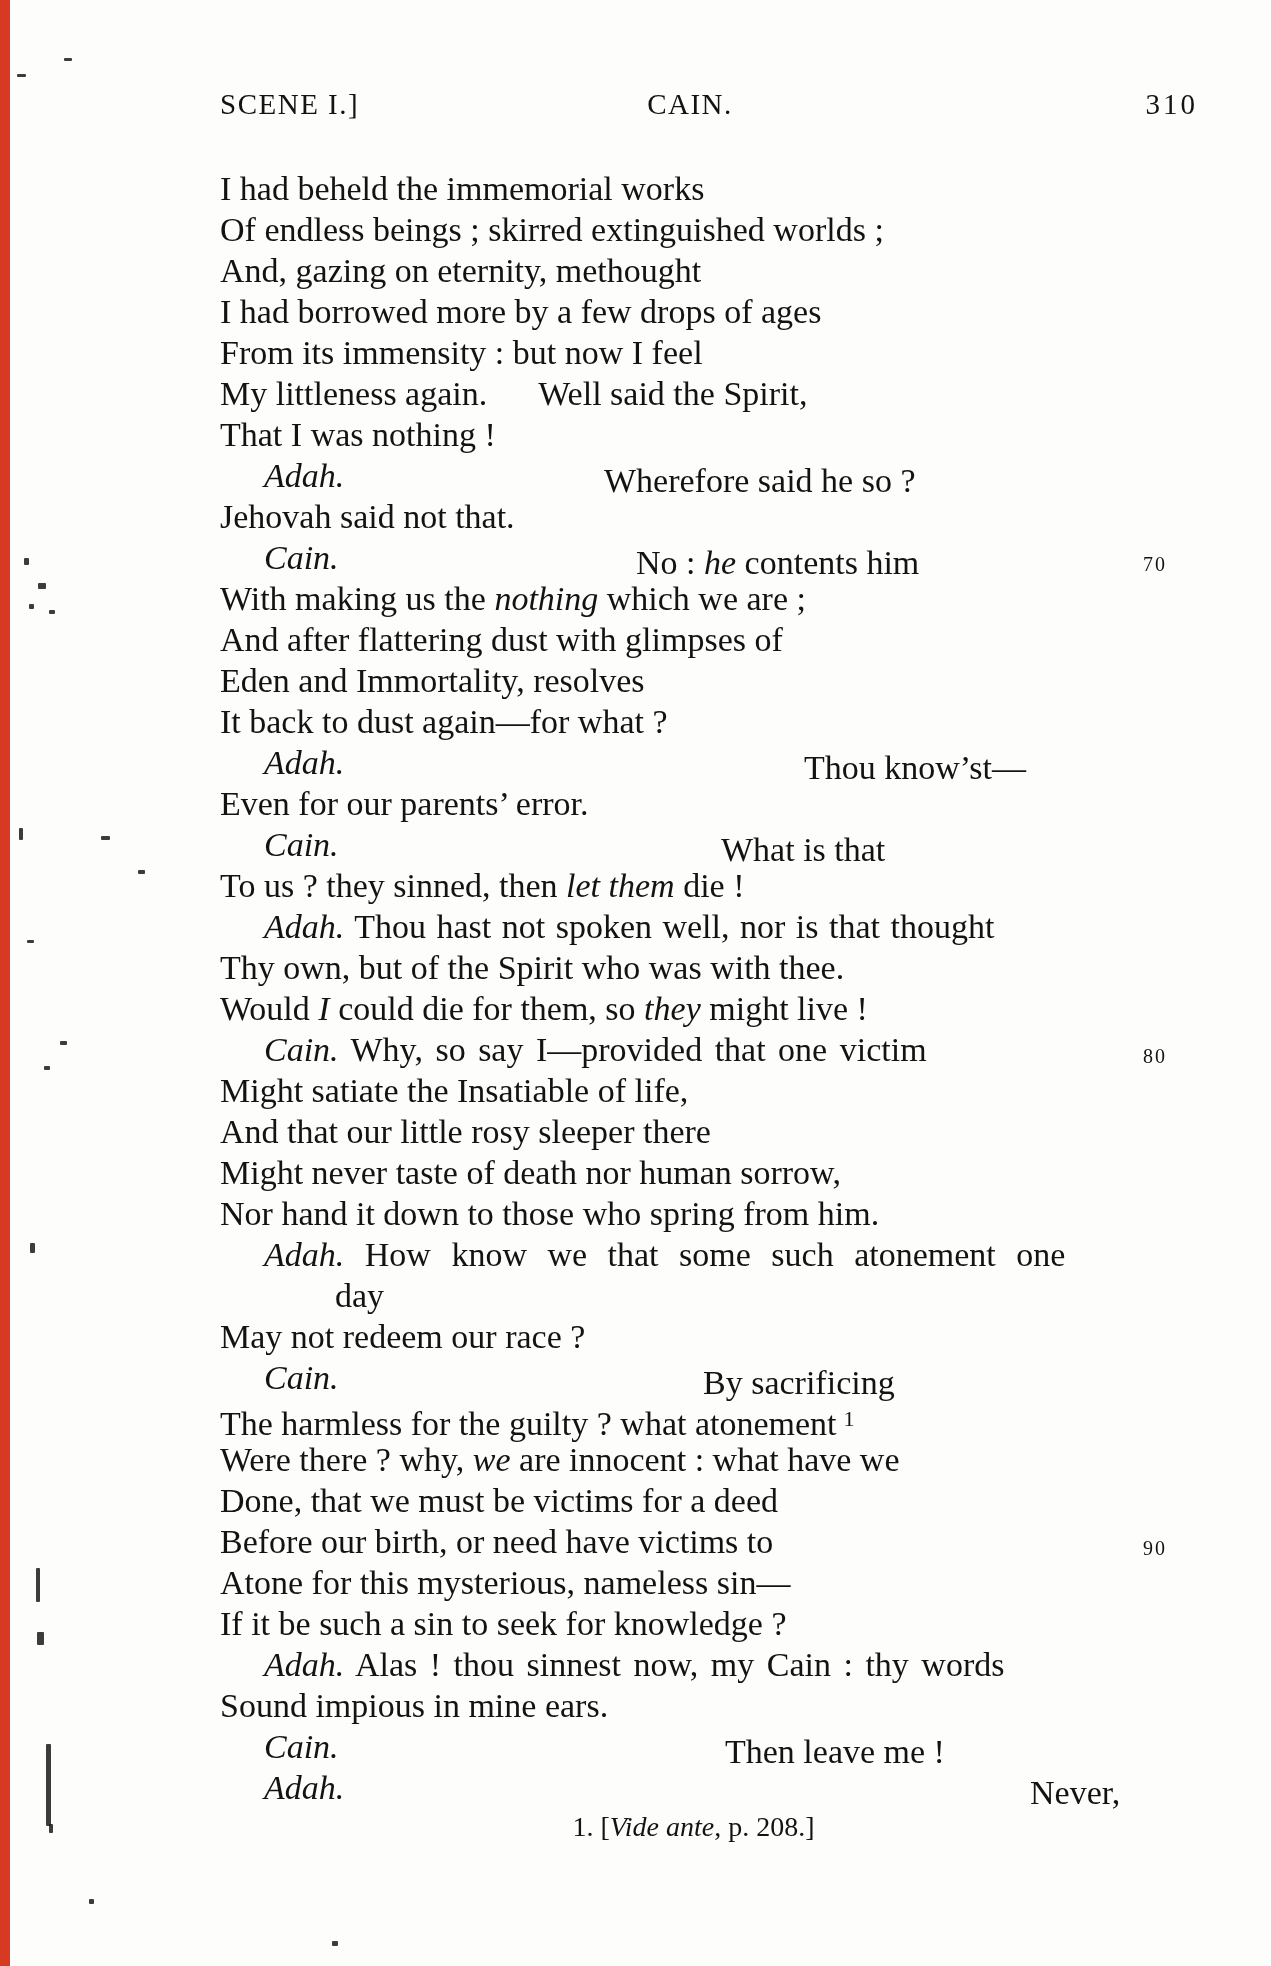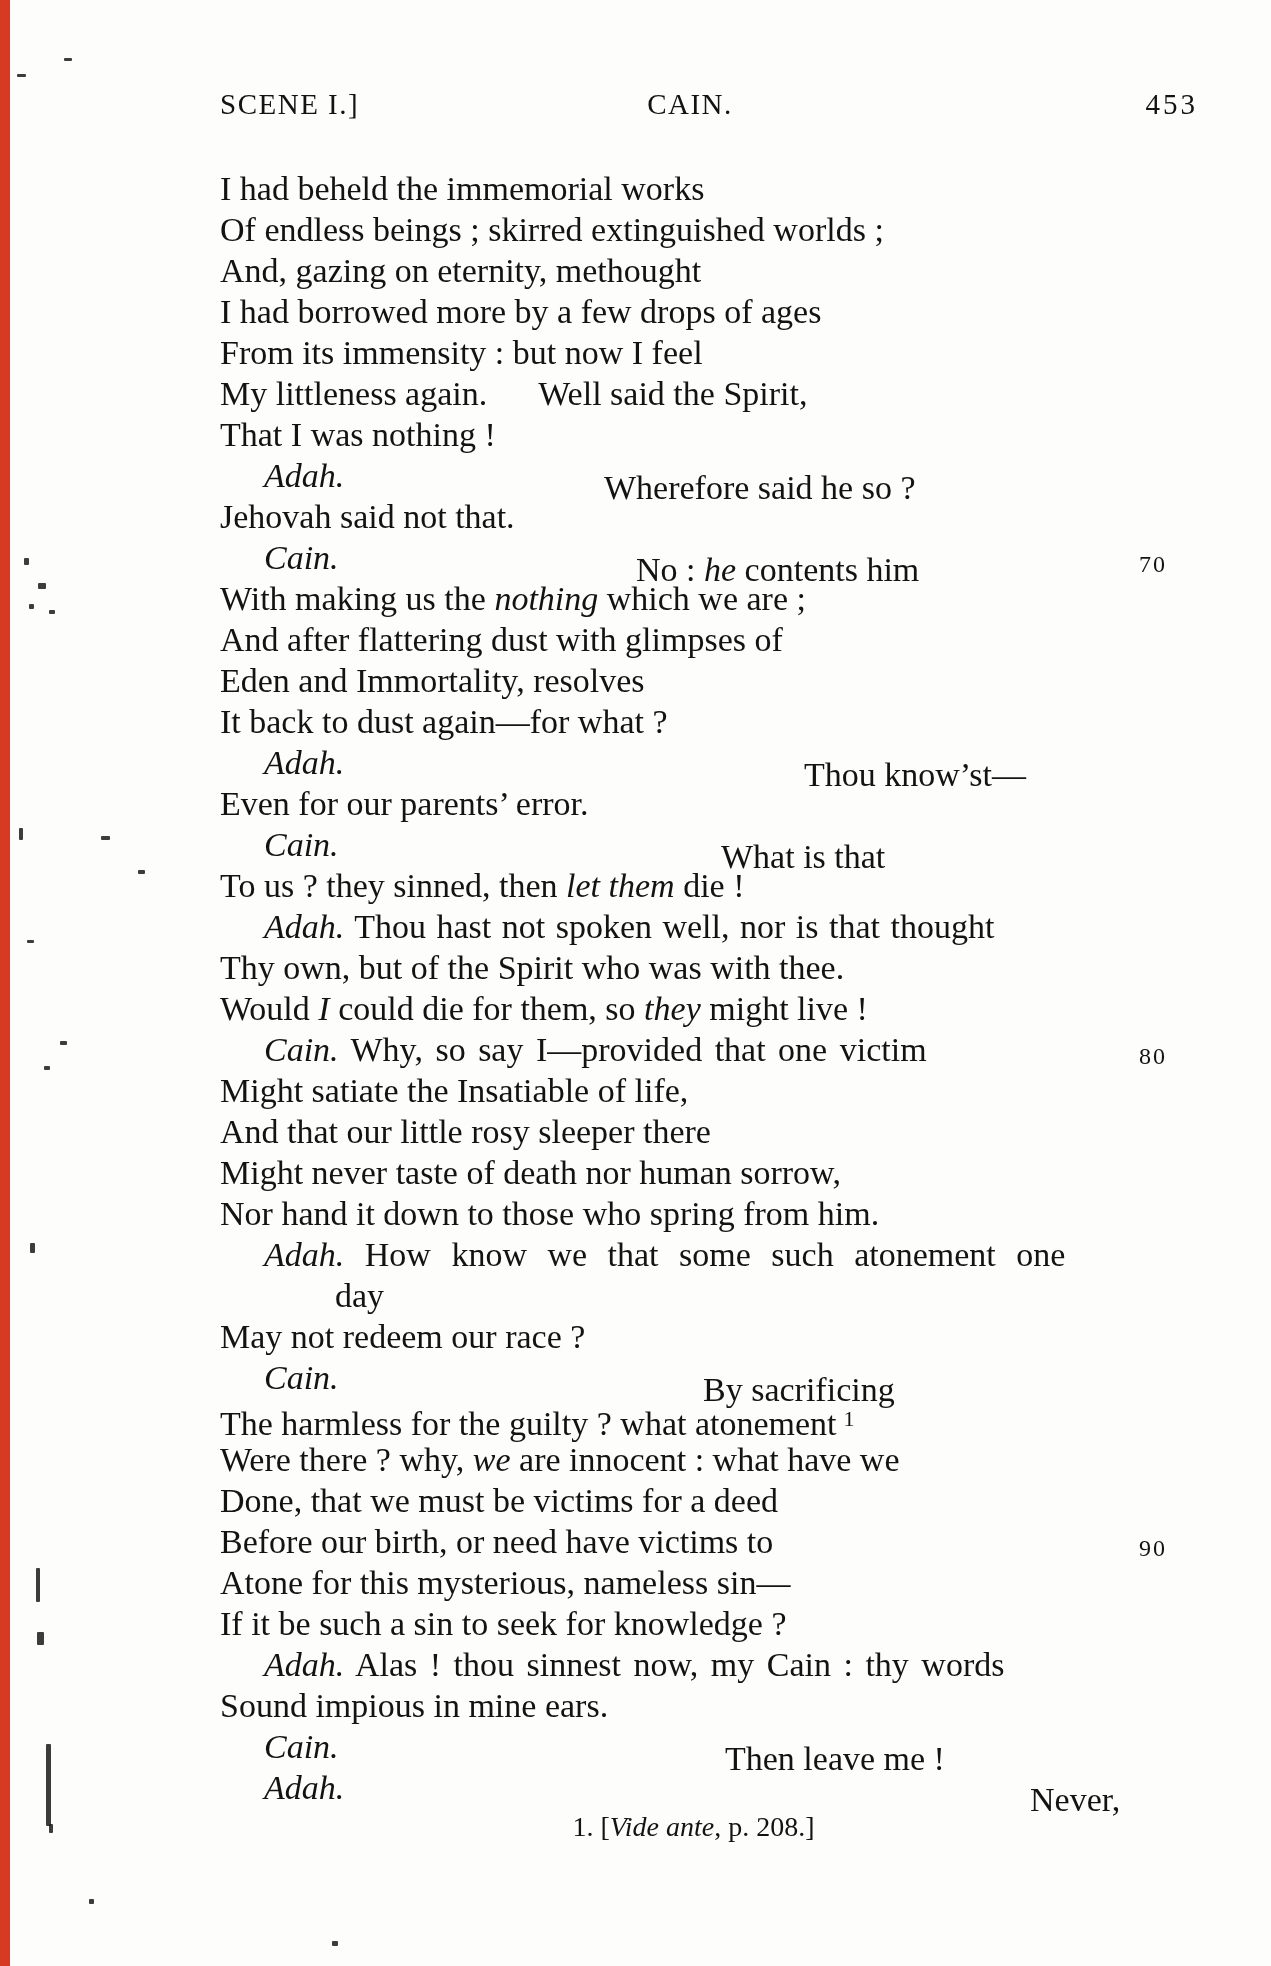--- a/index.html
+++ b/index.html
@@ -19,41 +19,41 @@
   }
   .header .h-left{position:absolute;left:0;top:0;}
   .header .h-center{position:absolute;left:470px;top:0;transform:translateX(-50%);}
   .header .h-right{position:absolute;right:0;top:0;letter-spacing:3px;}
   .poem{
     position:absolute;left:220px;top:0;width:947px;padding-top:168px;
     font-size:34px;line-height:41px;white-space:pre-wrap;
   }
   .line{position:relative;height:41px;}
   .line.indent{text-indent:44px;}
-  .line .phrase{position:absolute;top:12px;text-indent:0;}
+  .line .phrase{position:absolute;top:5px;text-indent:0;}
   .line .lineno{
-    position:absolute;right:0;top:7px;font-size:24px;letter-spacing:2px;text-indent:0;
+    position:absolute;right:0;top:7px;font-size:20px;letter-spacing:2px;text-indent:0;
   }
   em{font-style:italic;}
   .sup{font-size:22px;vertical-align:9px;margin-left:7px;}
   .footnote{
     margin-top:0;text-align:center;font-size:28px;line-height:38px;
   }
   .artifact{position:absolute;background:#1a1a1a;border-radius:1px;opacity:.85;}
 </style>
 </head>
 <body style="background: rgb(253, 253, 252); color: rgb(19, 19, 19);">
 
 <div class="page">
   <div class="edge-bar" style="background: rgb(214, 58, 34);"></div>
 
   <div class="header">
     <span class="h-left">SCENE I.]</span>
     <span class="h-center">CAIN.</span>
-    <span class="h-right">453</span>
+    <span class="h-right">310</span>
   </div>
 
   <div class="poem" id="poem"><div class="line"><span>I had beheld the immemorial works</span></div><div class="line"><span>Of endless beings ; skirred extinguished worlds ;</span></div><div class="line"><span>And, gazing on eternity, methought</span></div><div class="line"><span>I had borrowed more by a few drops of ages</span></div><div class="line"><span>From its immensity : but now I feel</span></div><div class="line"><span>My littleness again.  Well said the Spirit,</span></div><div class="line"><span>That I was nothing !</span></div><div class="line indent"><em>Adah.</em><span class="phrase" style="left: 384px;"><span>Wherefore said he so ?</span></span></div><div class="line"><span>Jehovah said not that.</span></div><div class="line indent"><em>Cain.</em><span class="phrase" style="left: 416px;"><span>No : </span><em>he</em><span> contents him</span></span><span class="lineno">70</span></div><div class="line"><span>With making us the </span><em>nothing</em><span> which we are ;</span></div><div class="line"><span>And after flattering dust with glimpses of</span></div><div class="line"><span>Eden and Immortality, resolves</span></div><div class="line"><span>It back to dust again—for what ?</span></div><div class="line indent"><em>Adah.</em><span class="phrase" style="left: 584px;"><span>Thou know’st—</span></span></div><div class="line"><span>Even for our parents’ error.</span></div><div class="line indent"><em>Cain.</em><span class="phrase" style="left: 501px;"><span>What is that</span></span></div><div class="line"><span>To us ? they sinned, then </span><em>let them</em><span> die !</span></div><div class="line indent" style="word-spacing: 2px;"><em>Adah.</em><span> Thou hast not spoken well, nor is that thought</span></div><div class="line"><span>Thy own, but of the Spirit who was with thee.</span></div><div class="line"><span>Would </span><em>I</em><span> could die for them, so </span><em>they</em><span> might live !</span></div><div class="line indent" style="word-spacing: 4px;"><em>Cain.</em><span> Why, so say I—provided that one victim</span><span class="lineno">80</span></div><div class="line"><span>Might satiate the Insatiable of life,</span></div><div class="line"><span>And that our little rosy sleeper there</span></div><div class="line"><span>Might never taste of death nor human sorrow,</span></div><div class="line"><span>Nor hand it down to those who spring from him.</span></div><div class="line indent" style="word-spacing: 12px;"><em>Adah.</em><span> How know we that some such atonement one</span></div><div class="line" style="padding-left: 115px;"><span>day</span></div><div class="line"><span>May not redeem our race ?</span></div><div class="line indent"><em>Cain.</em><span class="phrase" style="left: 483px;"><span>By sacrificing</span></span></div><div class="line"><span>The harmless for the guilty ? what atonement</span><span class="sup">1</span></div><div class="line"><span>Were there ? why, </span><em>we</em><span> are innocent : what have we</span></div><div class="line"><span>Done, that we must be victims for a deed</span></div><div class="line"><span>Before our birth, or need have victims to</span><span class="lineno">90</span></div><div class="line"><span>Atone for this mysterious, nameless sin—</span></div><div class="line"><span>If it be such a sin to seek for knowledge ?</span></div><div class="line indent" style="word-spacing: 4px;"><em>Adah.</em><span> Alas ! thou sinnest now, my Cain : thy words</span></div><div class="line"><span>Sound impious in mine ears.</span></div><div class="line indent"><em>Cain.</em><span class="phrase" style="left: 505px;"><span>Then leave me !</span></span></div><div class="line indent"><em>Adah.</em><span class="phrase" style="left: 810px;"><span>Never,</span></span></div><div class="footnote"><span>1. [</span><em>Vide ante</em><span>, p. 208.]</span></div></div>
 <div class="artifact" style="left: 64px; top: 58px; width: 8px; height: 3px;"></div>
     <div class="artifact" style="left: 17px; top: 74px; width: 9px; height: 3px;"></div>
     <div class="artifact" style="left: 24px; top: 558px; width: 5px; height: 7px;"></div>
     <div class="artifact" style="left: 38px; top: 583px; width: 8px; height: 6px;"></div>
     <div class="artifact" style="left: 29px; top: 604px; width: 5px; height: 5px;"></div>
     <div class="artifact" style="left: 49px; top: 610px; width: 6px; height: 4px;"></div>
     <div class="artifact" style="left: 19px; top: 828px; width: 4px; height: 12px;"></div>

